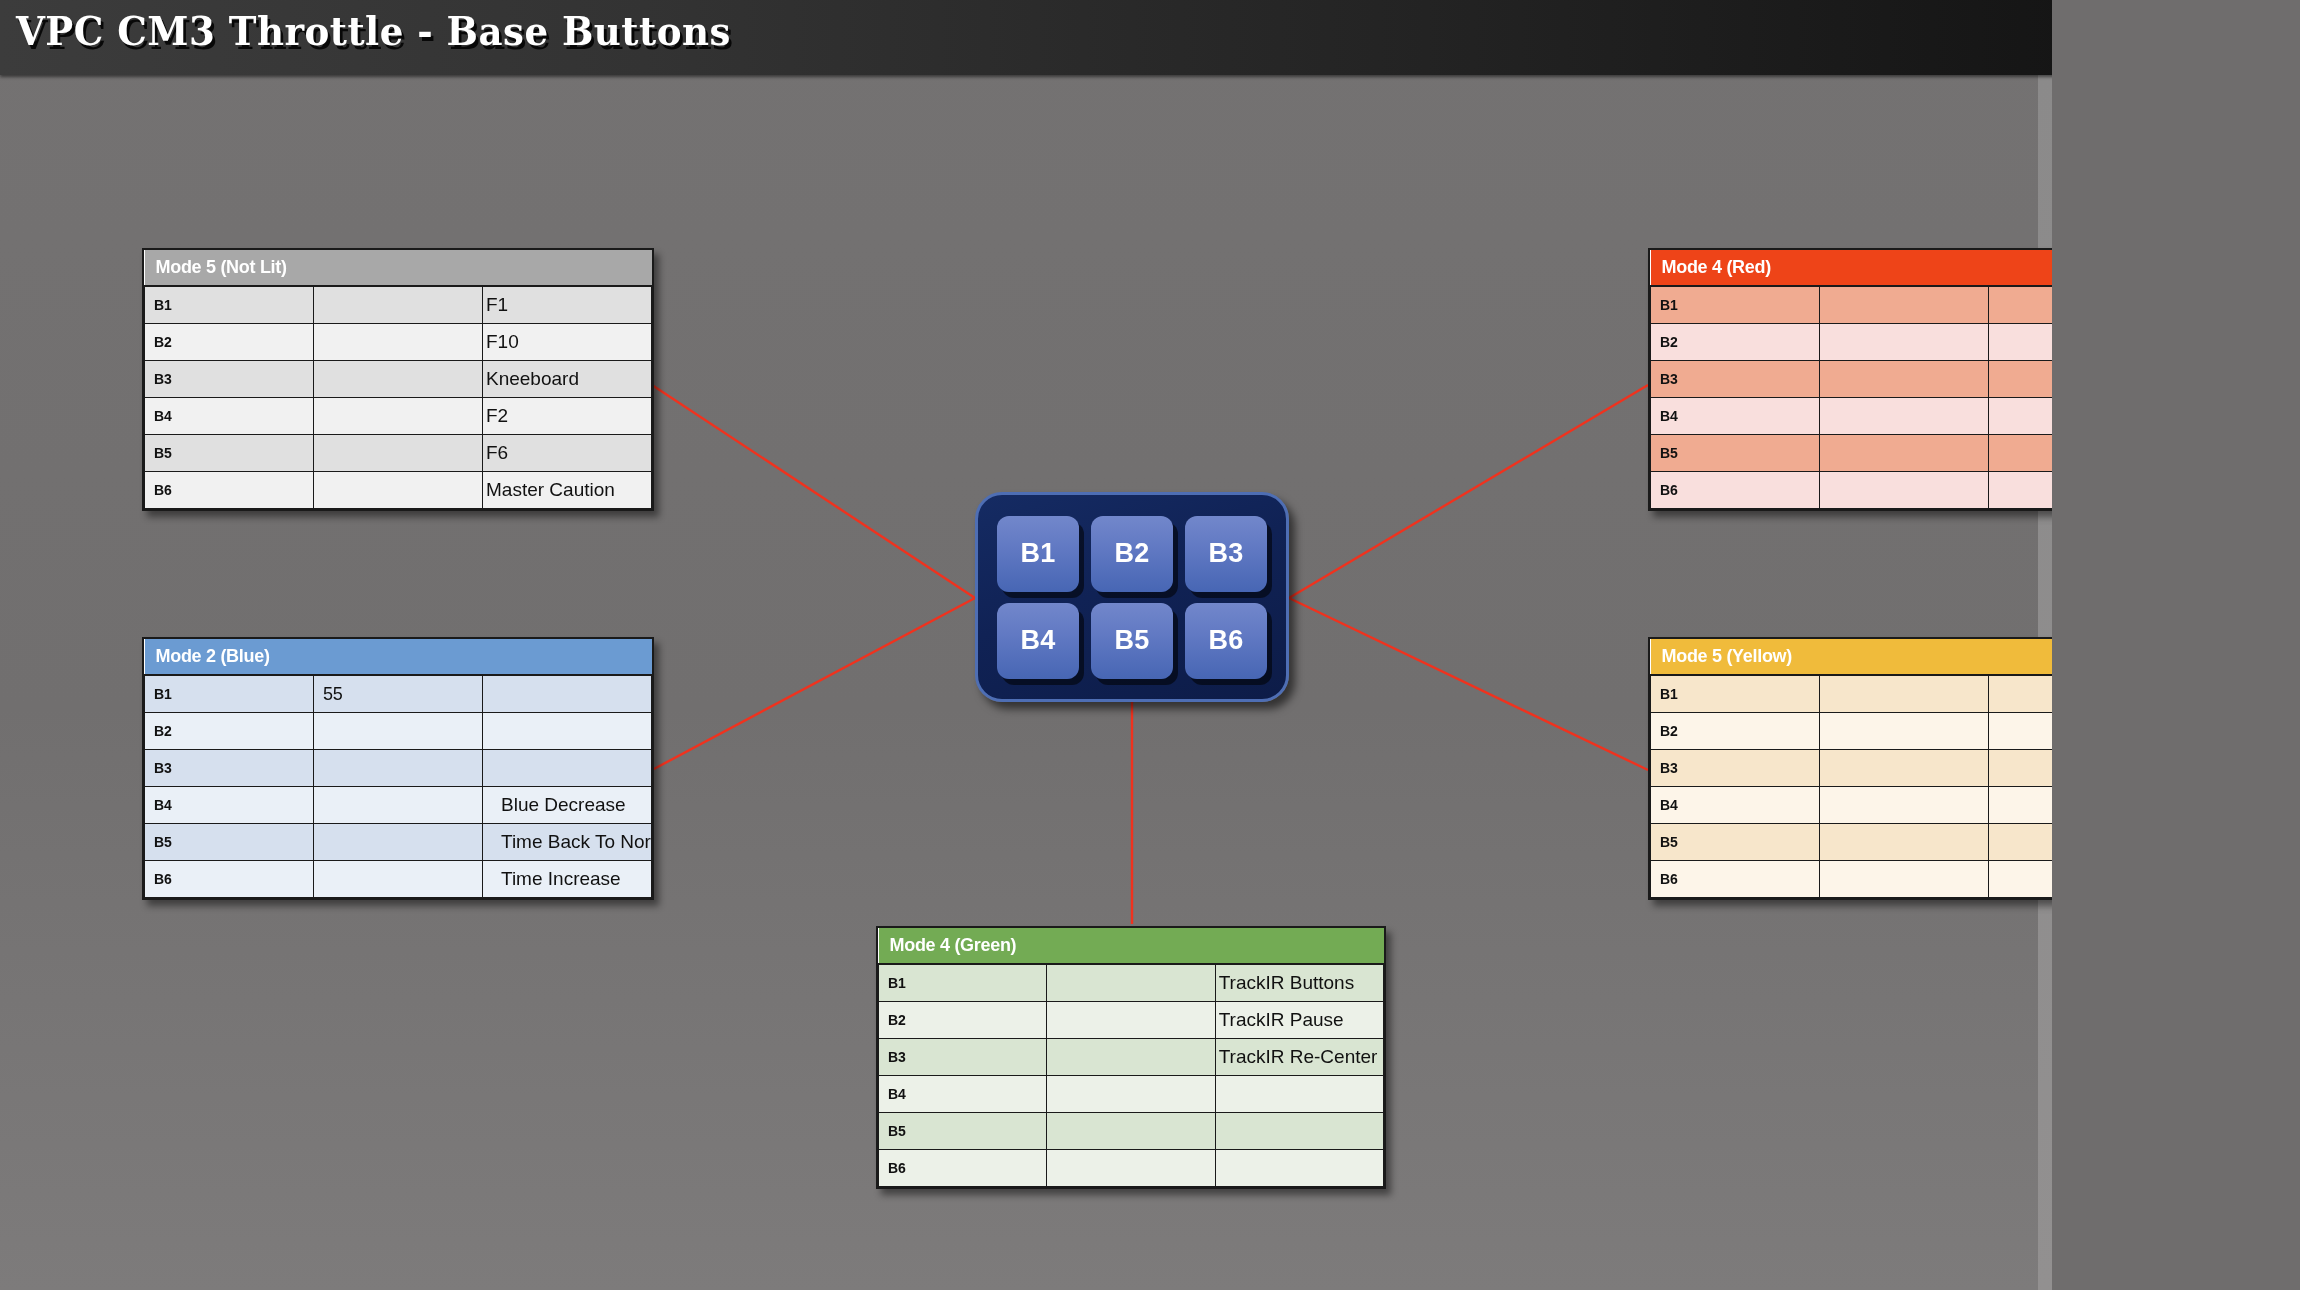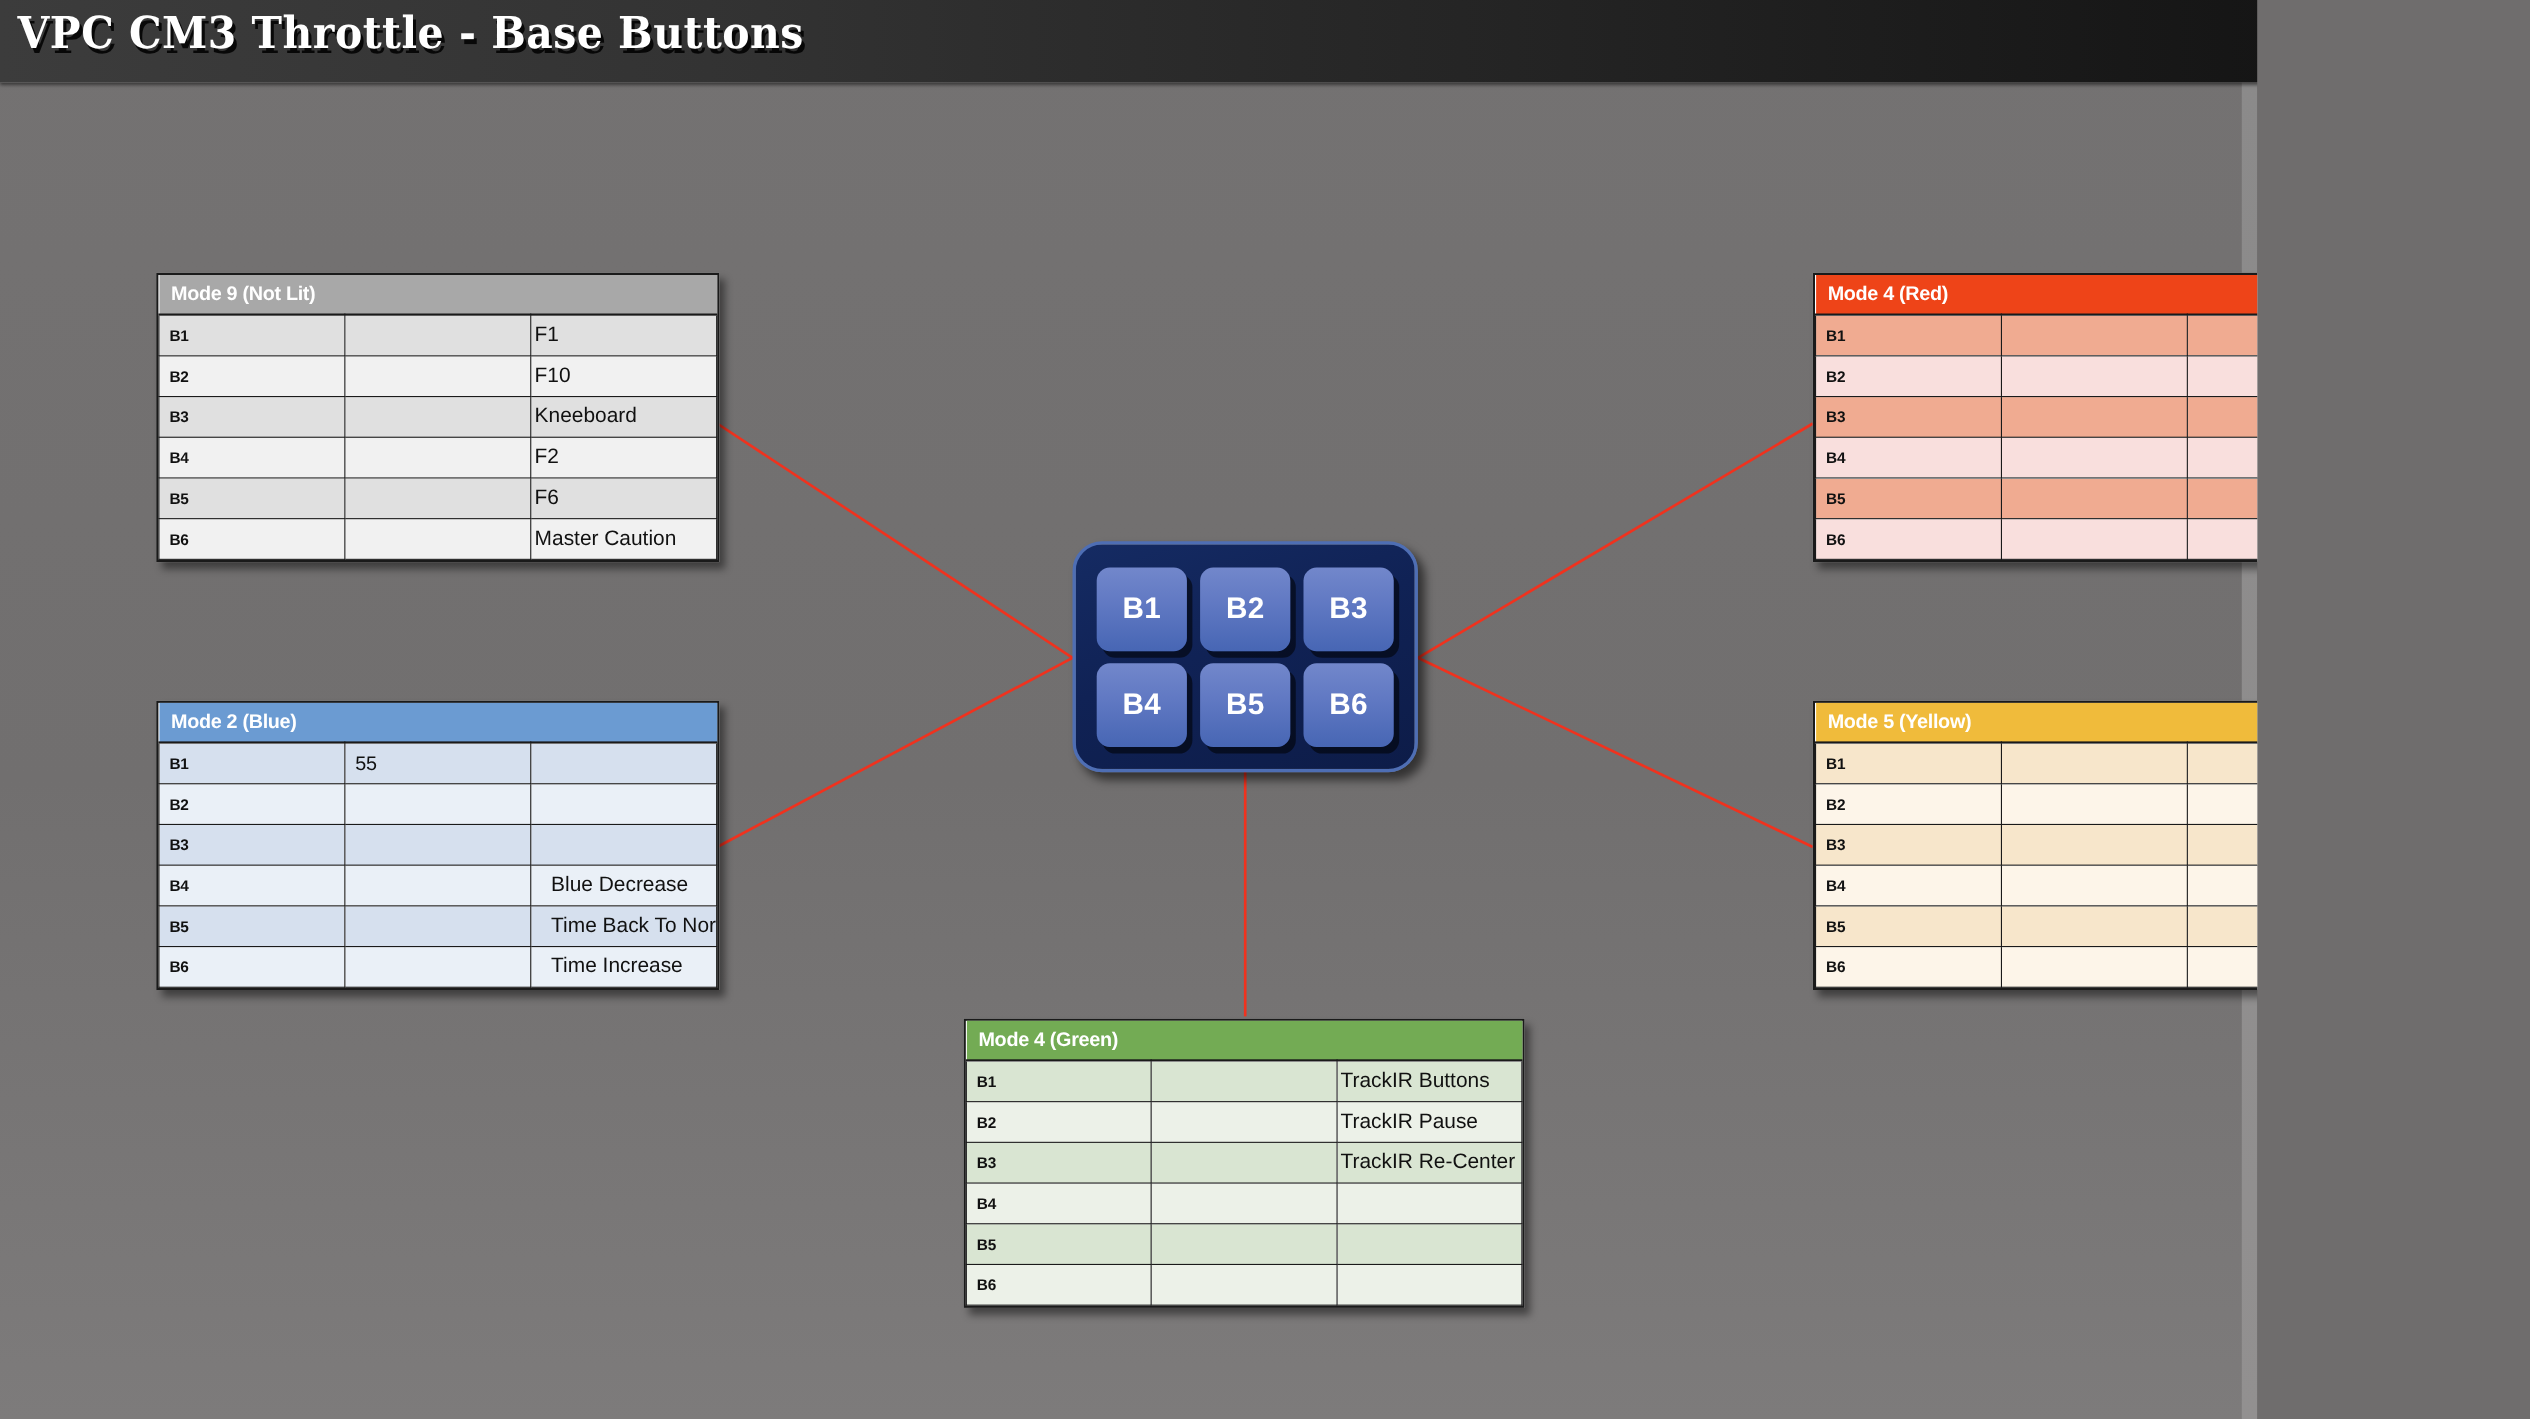--- a/index.html
+++ b/index.html
@@ -188,21 +188,21 @@
   </svg>
 
   <div id="header-bar">
     <div id="header-title">VPC CM3 Throttle - Base Buttons</div>
   </div>
 
   <div class="mode-table m1" id="table-mode-1">
     <table>
       <thead>
           <tr>
-            <th class="mode-header" colspan="3">Mode 9 (Not Lit)</th>
+            <th class="mode-header" colspan="3">Mode 5 (Not Lit)</th>
           </tr>
         </thead>
       <tbody>
           <tr class="r-odd">
             <td class="c-label">B1</td>
             <td class="c-mid"></td>
             <td class="c-text">F1</td>
           </tr>
           <tr class="r-even">
             <td class="c-label">B2</td>

